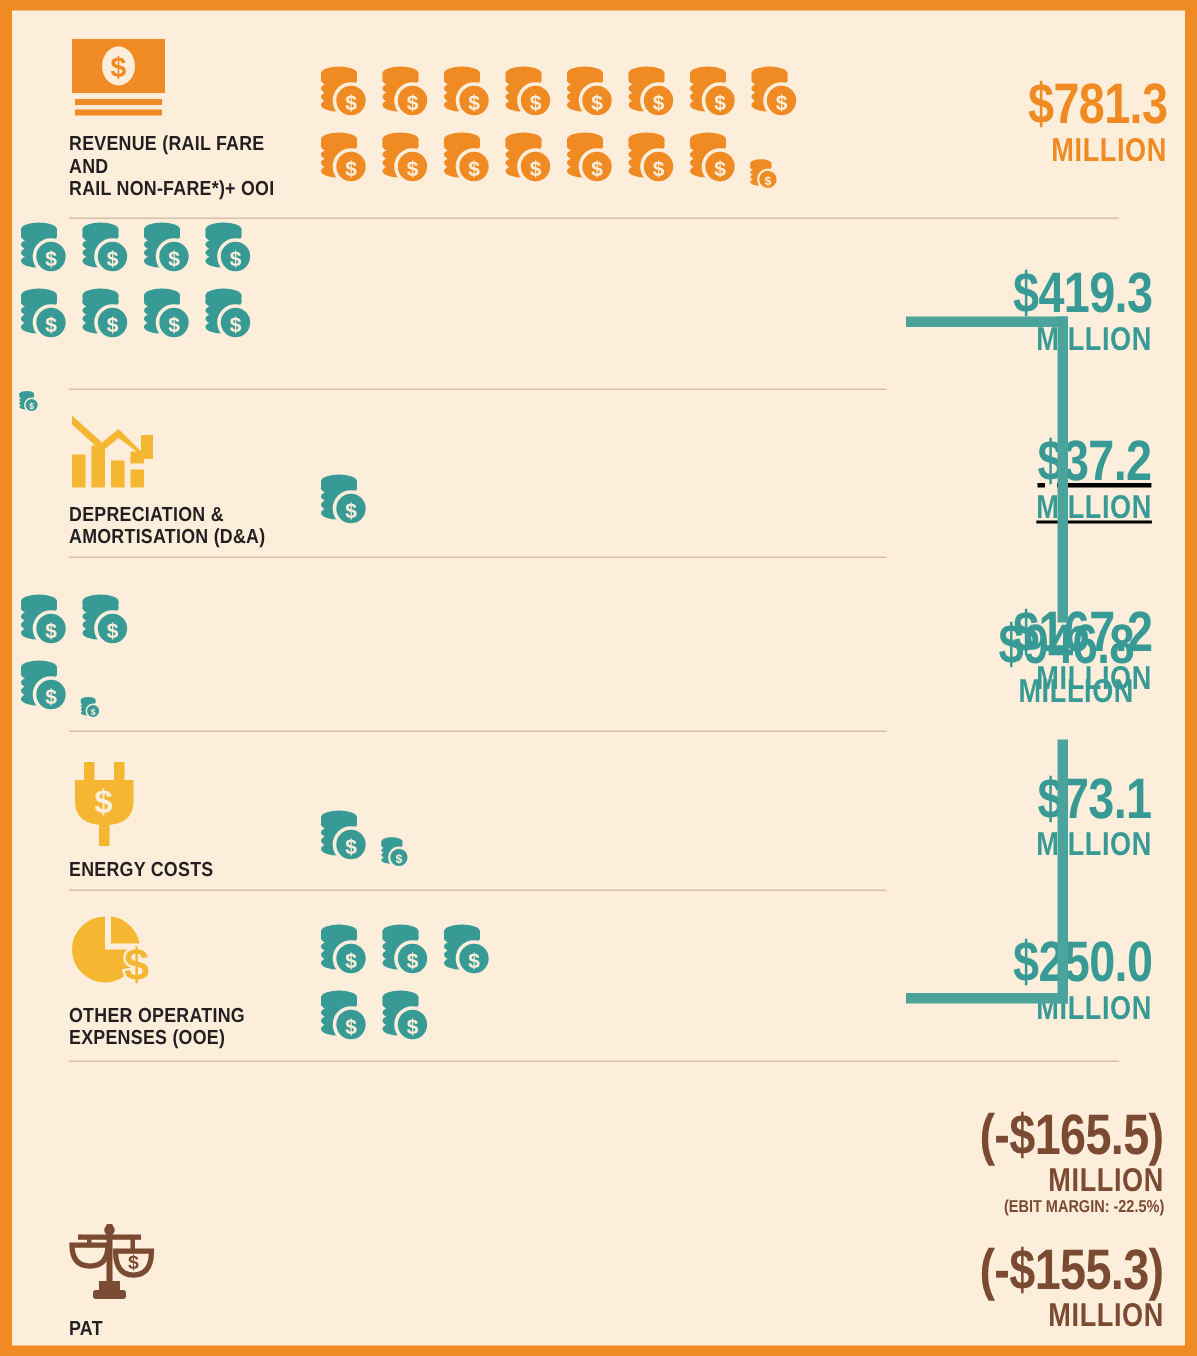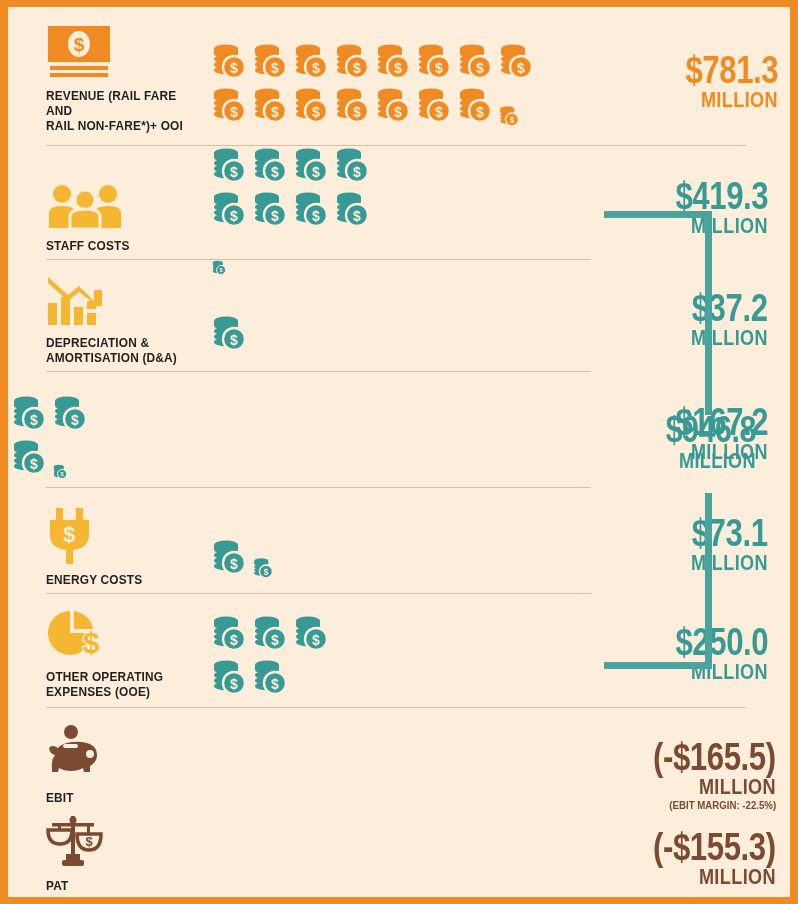--- a/index.html
+++ b/index.html
@@ -392,33 +392,20 @@
           </div>
       </div>
       <div class="col-value" style="flex:0 0 180px;width:180px;">
         <div class="big-num orange-txt">$781.3</div>
         <div class="unit orange-txt">MILLION</div>
       </div>
     </div>
     <div class="divider" style="top:138px;"></div>
 
     <div class="row" id="row-staff" style="top:150px; height:100px;">
-      <div class="col-icon">
-        <div class="icon-wrap">
-          <svg width="78" height="50" viewBox="0 0 78 50">
-            <circle cx="16" cy="14" r="9" fill="#f5b731"></circle>
-            <path d="M3 48 L3 33 Q3 26 16 26 Q29 26 29 33 L29 48 Z" fill="#f5b731"></path>
-            <circle cx="62" cy="14" r="9" fill="#f5b731"></circle>
-            <path d="M49 48 L49 33 Q49 26 62 26 Q75 26 75 33 L75 48 Z" fill="#f5b731"></path>
-            <circle cx="39" cy="20" r="10" fill="#f5b731" stroke="#fdeedb" stroke-width="3"></circle>
-            <path d="M24 49 L24 37 Q24 29 39 29 Q54 29 54 37 L54 49 Z" fill="#f5b731" stroke="#fdeedb" stroke-width="3"></path>
-          </svg>
-        </div>
-        <div class="cat-label">STAFF COSTS</div>
-      </div>
       <div class="col-coins">
         <div class="coin-grid" id="coins-staff" style="width:180px;">
             <div class="coin-cell">
               <svg width="34" height="36" viewBox="0 0 34 36">
                 <g fill="#389a95">
                   <ellipse cx="14" cy="6" rx="12" ry="4.6"></ellipse>
                   <rect x="2" y="6" width="24" height="4.5"></rect>
                   <ellipse cx="14" cy="10.5" rx="12" ry="4.4"></ellipse>
                   <ellipse cx="14" cy="16" rx="12" ry="4.4"></ellipse>
                   <ellipse cx="14" cy="21.5" rx="12" ry="4.4"></ellipse>
@@ -575,21 +562,21 @@
                   <ellipse cx="14" cy="16" rx="12" ry="4.4"></ellipse>
                   <ellipse cx="14" cy="21.5" rx="12" ry="4.4"></ellipse>
                   <ellipse cx="14" cy="27" rx="12" ry="4.4"></ellipse>
                   <circle cx="22" cy="24" r="11" stroke="#fdeedb" stroke-width="2.4"></circle>
                 </g>
                 <text x="22" y="30" font-family="Liberation Sans, sans-serif" font-size="14" font-weight="bold" fill="#fdeedb" text-anchor="middle">$</text>
               </svg>
             </div>
           </div>
       </div>
-      <div class="col-value" style="flex:0 0 200px;width:200px;padding-right:22px;">
+      <div class="col-value" style="flex:0 0 200px;width:200px;padding-right:22px;text-decoration:underline;">
         <div class="big-num teal-txt">$37.2</div>
         <div class="unit teal-txt">MILLION</div>
       </div>
     </div>
     <div class="divider short" style="top:364px;"></div>
 
     <div class="row" id="row-rm" style="top:374px; height:104px;">
       <div class="col-coins">
         <div class="coin-grid" id="coins-rm" style="width:92px;">
             <div class="coin-cell">
@@ -800,33 +787,20 @@
           </div>
       </div>
       <div class="col-value" style="flex:0 0 200px;width:200px;padding-right:22px;">
         <div class="big-num teal-txt">$250.0</div>
         <div class="unit teal-txt">MILLION</div>
       </div>
     </div>
     <div class="divider" style="top:700px;"></div>
 
     <div class="row" id="row-ebit" style="top:710px; height:92px;">
-      <div class="col-icon">
-        <div class="icon-wrap">
-          <svg width="60" height="58" viewBox="0 0 60 58">
-            <g fill="#7a4a32">
-              <circle cx="25" cy="8" r="7"></circle>
-              <path d="M12 24 Q6 20 3 24 Q4 30 9 31 Q5 36 6 42 L6 48 L12 48 L13 44 Q18 47 25 47 Q32 47 37 44 L38 48 L44 48 L44 42 Q51 38 51 31 Q51 20 36 18 Q22 17 14 22 Z"></path>
-              <rect x="17" y="20" width="15" height="4" rx="2" fill="#fdeedb"></rect>
-              <circle cx="44" cy="30" r="4" fill="#fdeedb"></circle>
-            </g>
-          </svg>
-        </div>
-        <div class="cat-label">EBIT</div>
-      </div>
       <div class="col-coins"></div>
       <div class="col-value" style="flex:0 0 230px;width:230px;padding-right:14px;margin-top:24px;">
         <div class="big-num brown-txt">(-$165.5)</div>
         <div class="unit brown-txt">MILLION</div>
         <div class="submeta brown-txt">(EBIT MARGIN: -22.5%)</div>
       </div>
     </div>
 
     <div class="row" id="row-pat" style="top:812px; height:78px;">
       <div class="col-icon">

